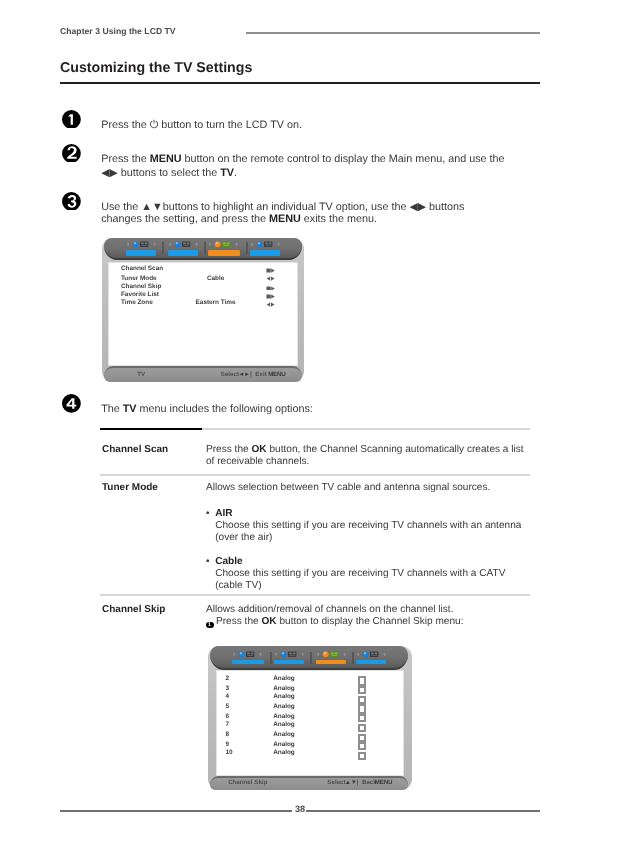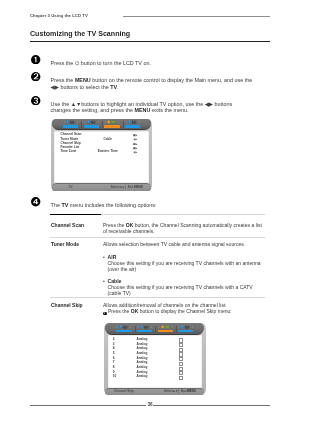--- a/index.html
+++ b/index.html
@@ -76,21 +76,21 @@
 </head>
 <body>
 
 <div class="page">
 
   <div class="hdr">
     <div class="hdr-txt">Chapter 3 Using the LCD TV</div>
     <div class="hdr-rule"></div>
   </div>
 
-  <div class="title">Customizing the TV Scanning</div>
+  <div class="title">Customizing the TV Settings</div>
   <div class="title-rule"></div>
 
   <div id="steps">
       <div class="step" style="top: 55px;">
         <div class="bullet">
           <svg viewBox="0 0 100 100" width="100%" height="100%" style="display:block">
             <circle cx="50" cy="50" r="50" fill="#000"></circle>
             <path d="M44 22 H58 V78 H46 V34 H32 Z" fill="#fff"></path>
           </svg>
         </div>

